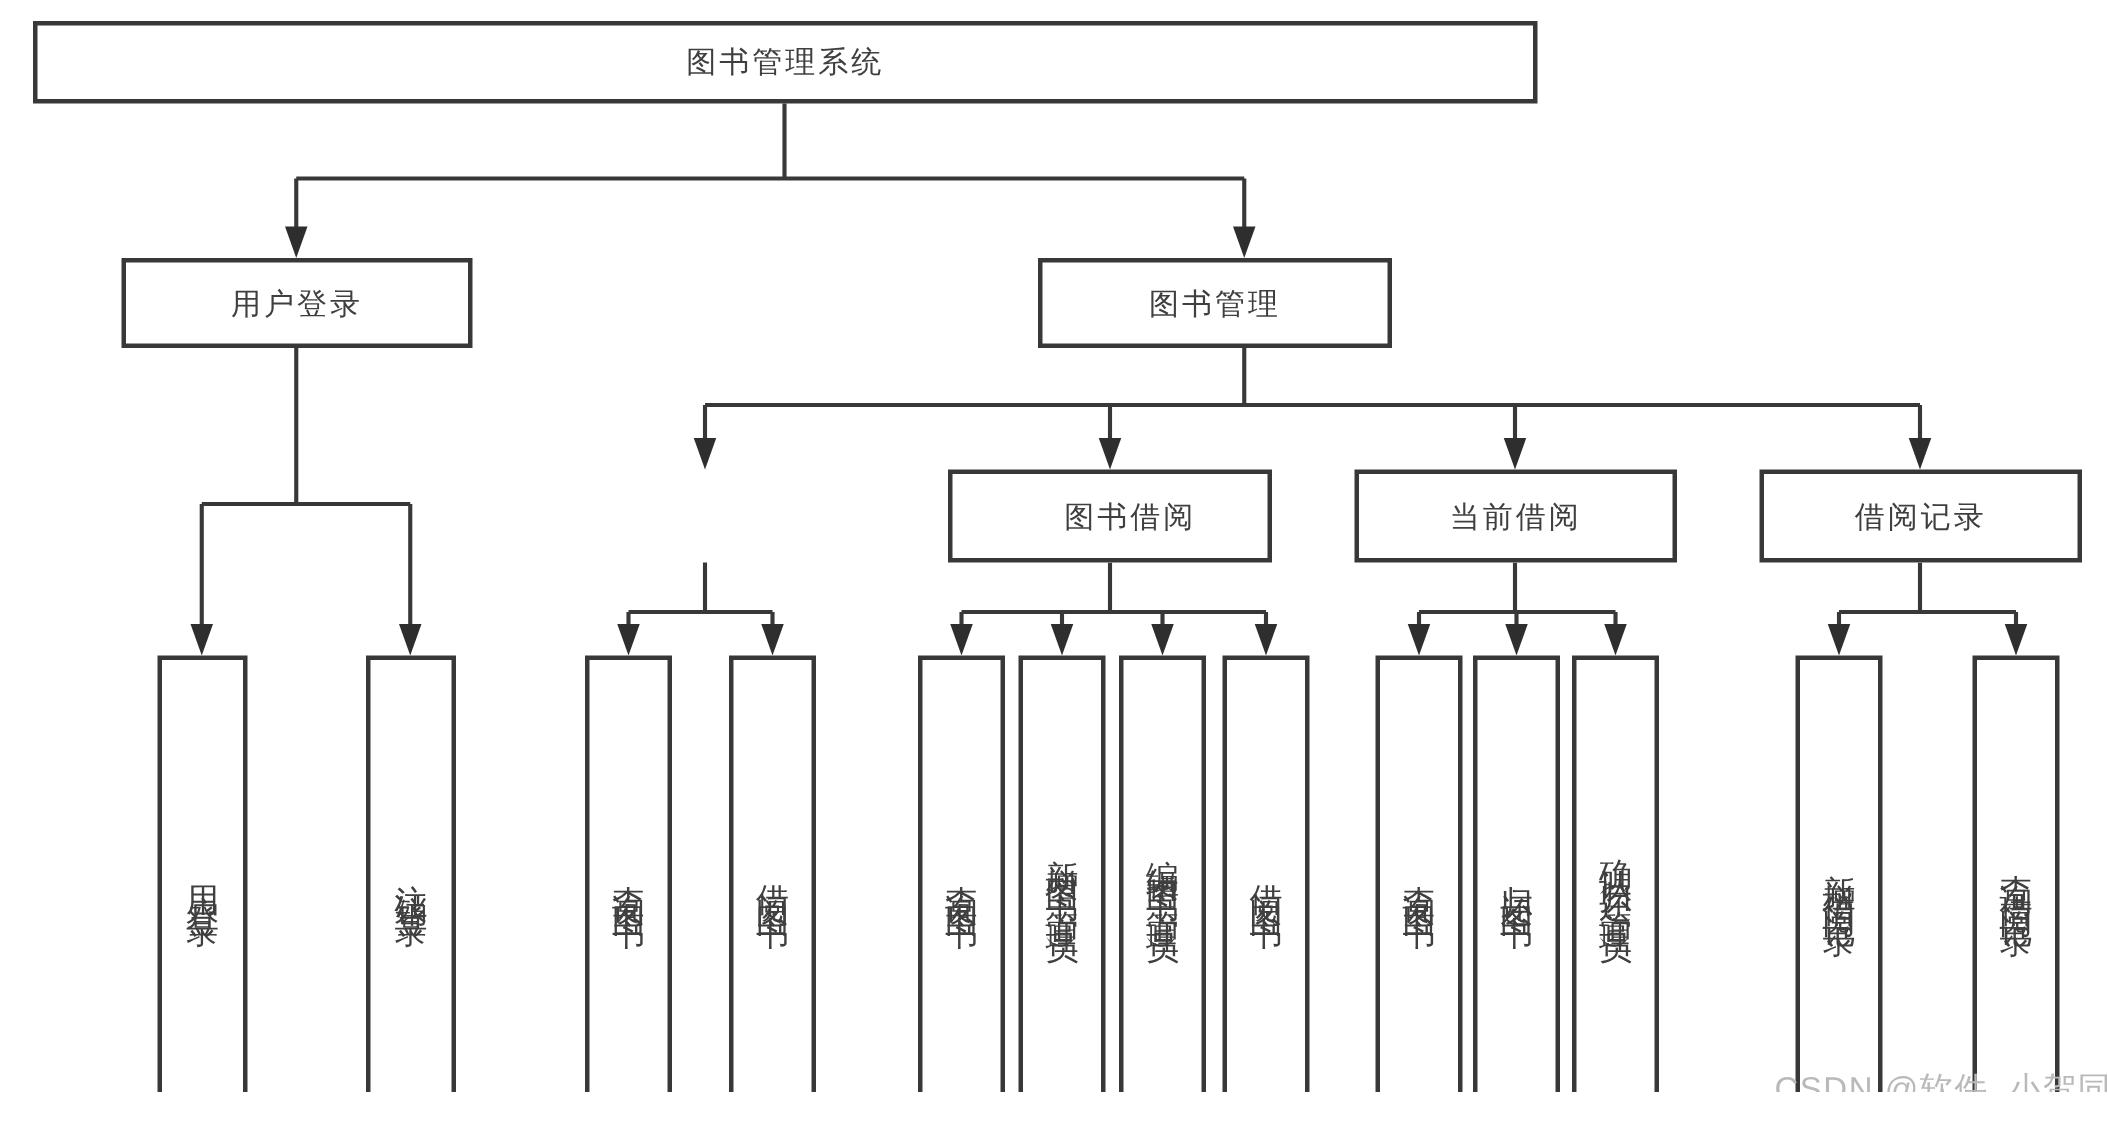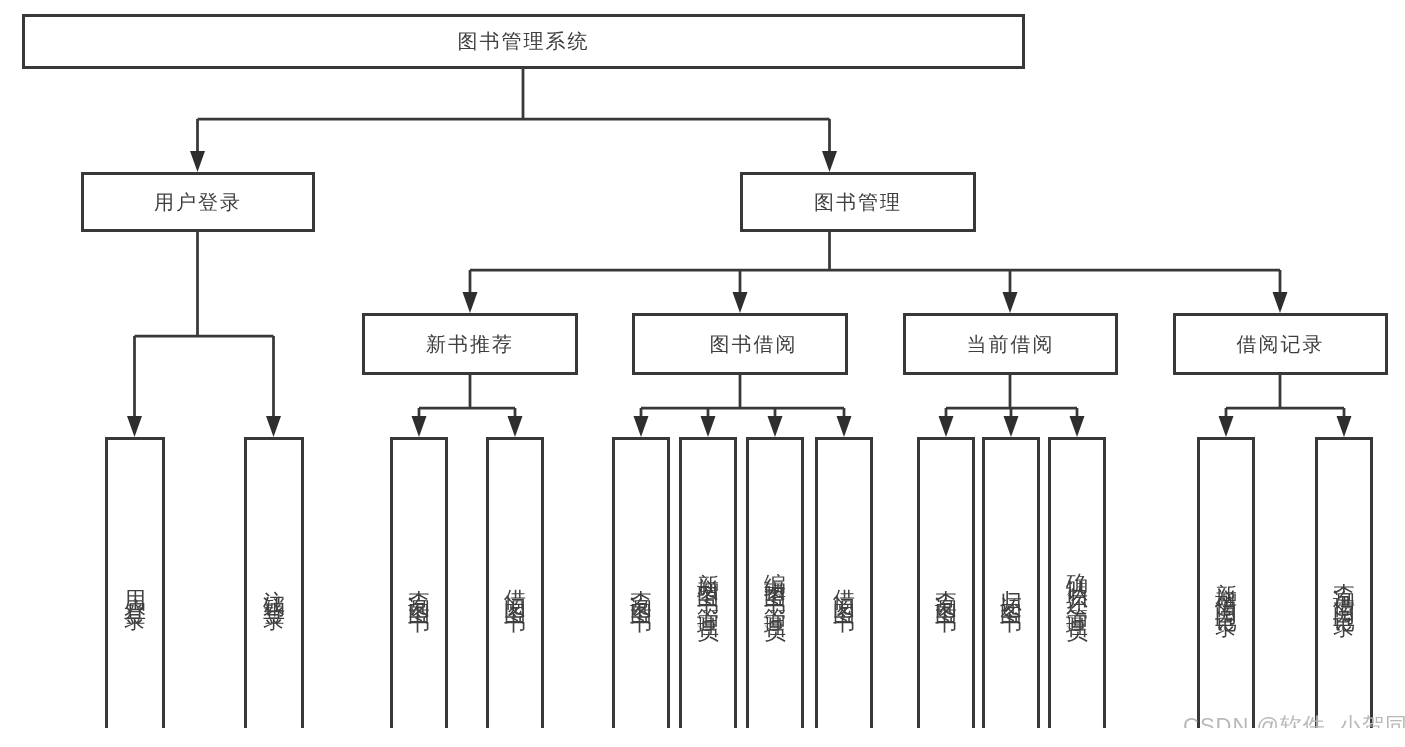--- a/index.html
+++ b/index.html
@@ -104,27 +104,24 @@
     </g>
   </svg>
 
   <div class="node h" style="left:22px; top:14px; width:1003px; height:55px;">
     <span class="lbl">图书管理系统</span>
   </div>
 
   <div class="node h" style="left:81px; top:172px; width:234px; height:60px;">
     <span class="lbl">用户登录</span>
   </div>
-  <div class="node h" style="left:740px; top:172px; width:236px; height:60px;text-align:right;">
+  <div class="node h" style="left:692px; top:172px; width:236px; height:60px;text-align:right;">
     <span class="lbl">图书管理</span>
   </div>
 
-  <div class="node h" style="left:362px; top:313px; width:216px; height:62px;">
-    <span class="lbl">新书推荐</span>
-  </div>
   <div class="node h" style="left:632px; top:313px; width:216px; height:62px;padding-left:27px;">
     <span class="lbl">图书借阅</span>
   </div>
   <div class="node h" style="left:903px; top:313px; width:215px; height:62px;">
     <span class="lbl">当前借阅</span>
   </div>
   <div class="node h" style="left:1173px; top:313px; width:215px; height:62px;">
     <span class="lbl">借阅记录</span>
   </div>
 

